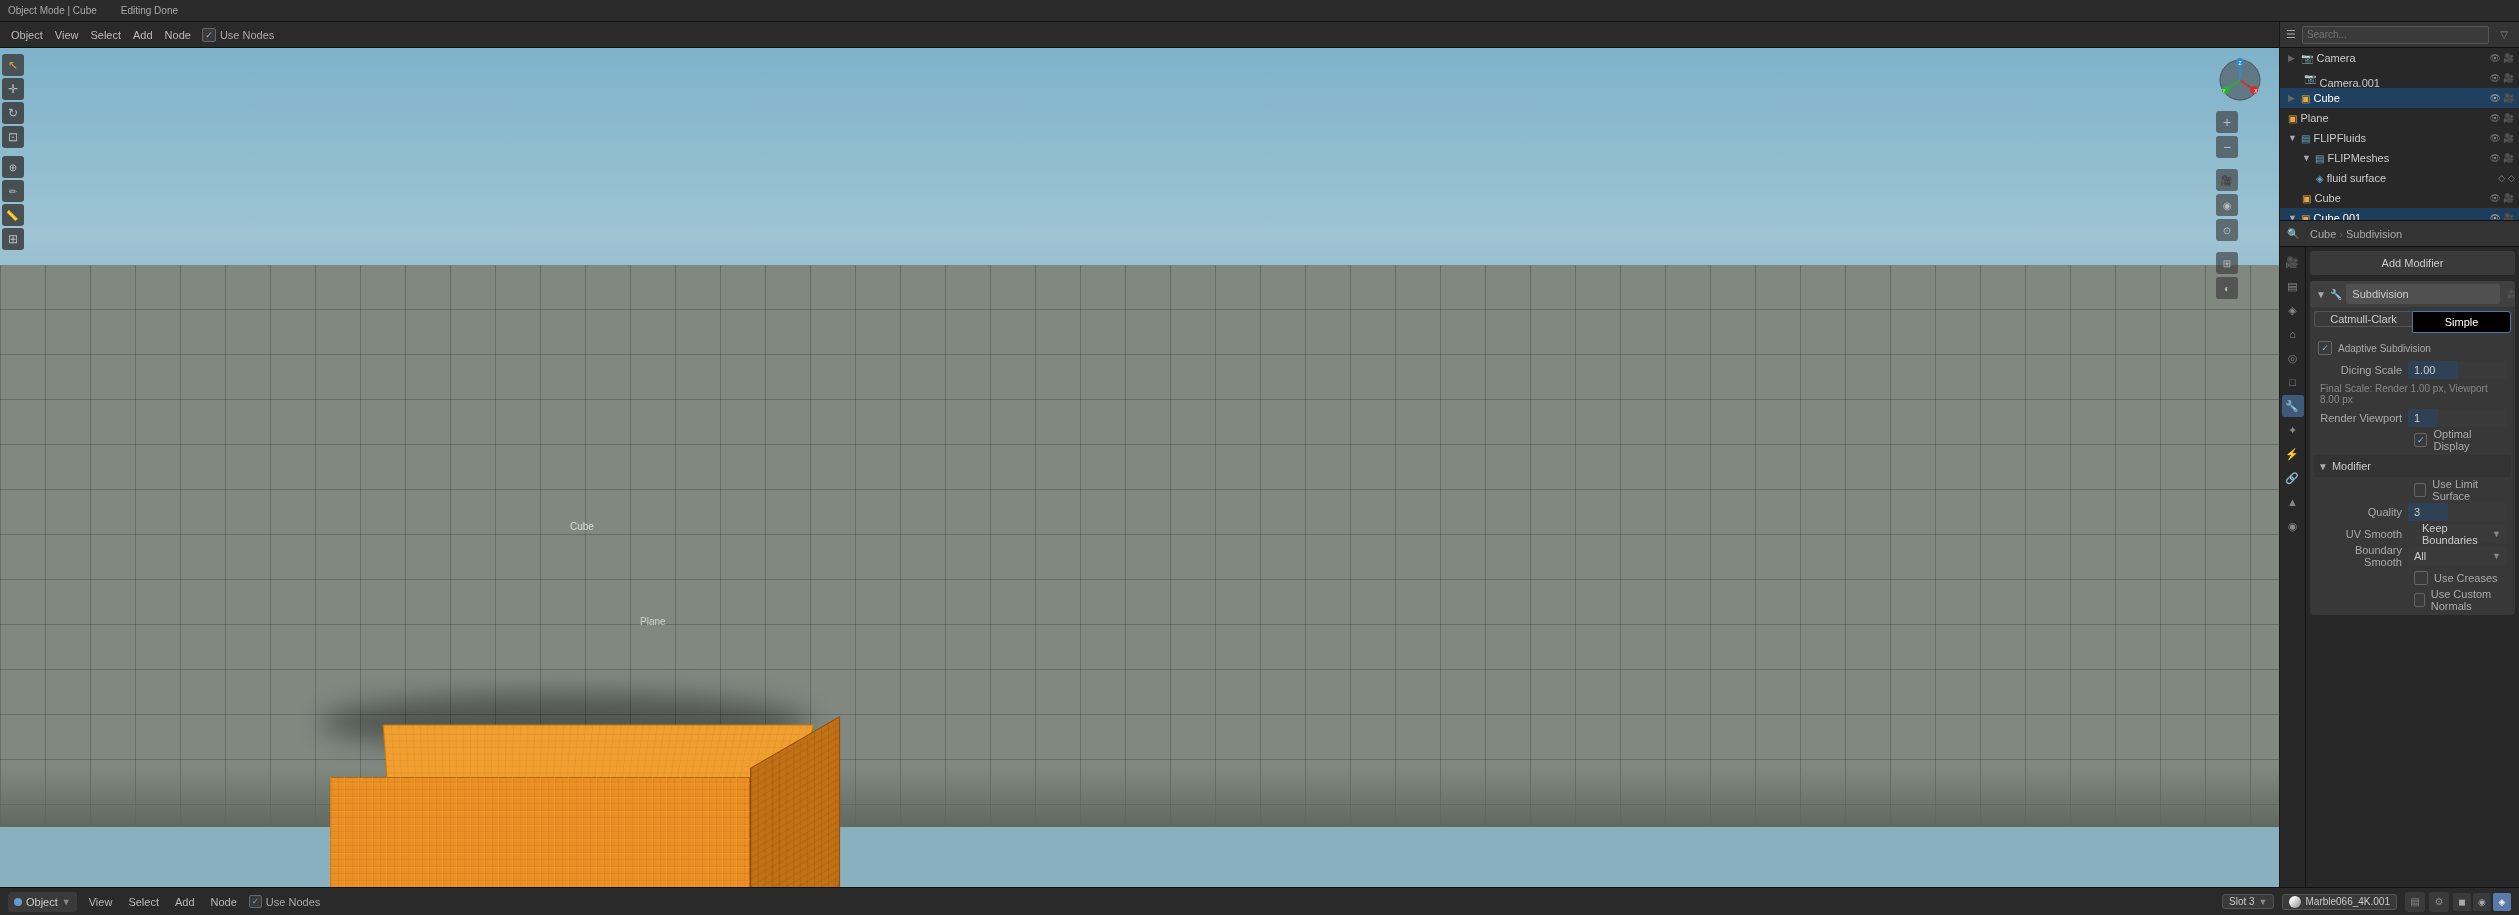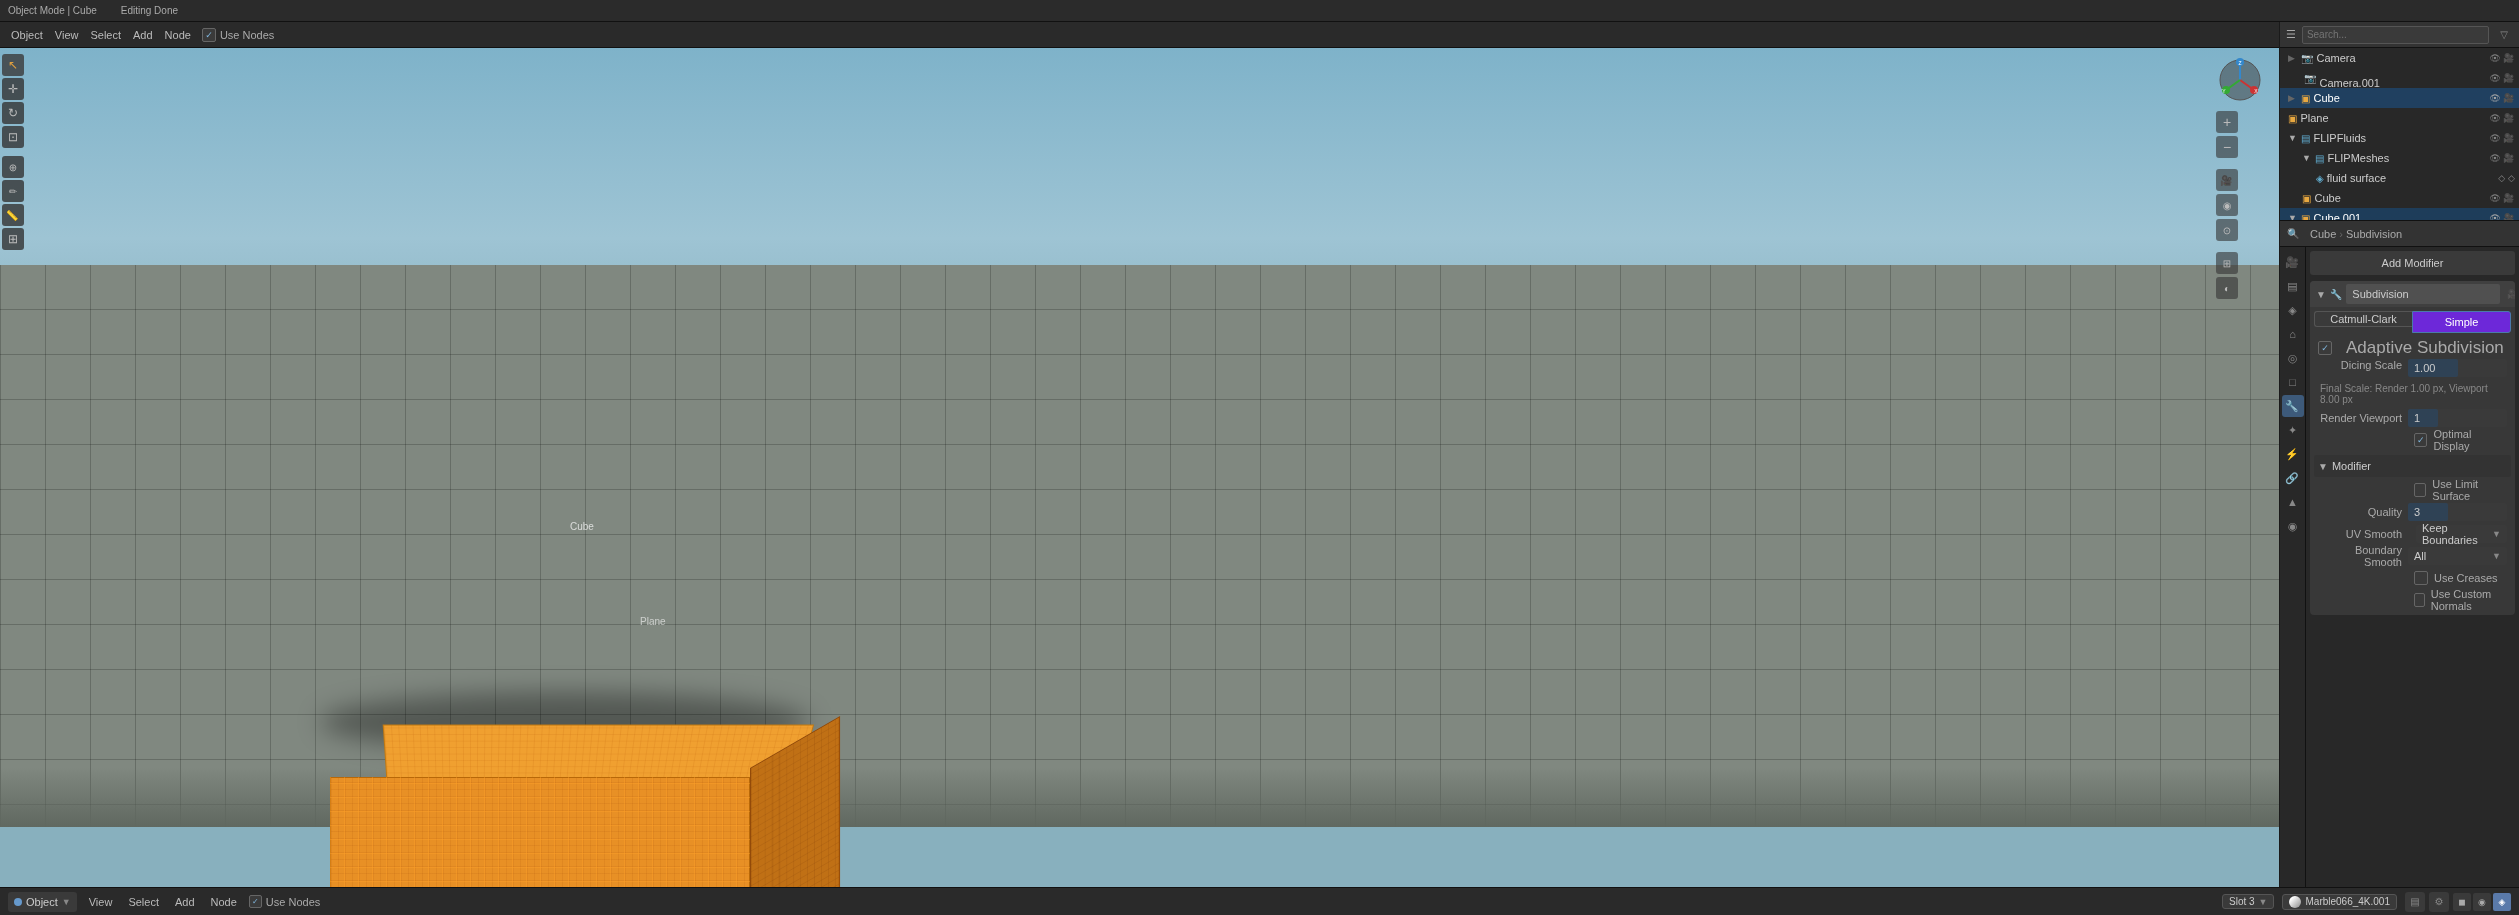--- a/index.html
+++ b/index.html
@@ -282,29 +282,29 @@
               <div style="display:flex; gap:2px; align-items:center;">
                 <div style="width:18px; height:18px; display:flex; align-items:center; justify-content:center; border-radius:2px; cursor:pointer; color:#aaa; font-size:9px;">🎥</div>
 
               </div>
             </div>
 
             <div style="padding:4px;">
 
               <div style="display:flex; margin-bottom:4px;">
                 <button style="flex:1; height:16px; background:#3a3a3a; border:1px solid #555; border-right:none; border-radius:3px 0 0 3px; color:#ccc; font-size:11px; cursor:pointer;">Catmull-Clark</button>
-                <button style="flex:1; height:22px; background:#6d28d9; border:1px solid #4a7aaa; border-radius:0 3px 3px 0; color:#fff; font-size:11px; cursor:pointer;">Simple</button>
+                <button style="flex:1; height:22px; background:#000000; border:1px solid #4a7aaa; border-radius:0 3px 3px 0; color:#fff; font-size:11px; cursor:pointer;">Simple</button>
               </div>
 
               <div style="display:flex; align-items:center; height:22px; padding:0 4px;">
                 <div style="width:14px; height:14px; border:1px solid #666; background:#3a3a3a; border-radius:2px; display:flex; align-items:center; justify-content:center; font-size:9px; color:#80b8e0; cursor:pointer;">✓</div>
-                <span style="font-size:17px; color:#aaa; margin-left:14px;">Adaptive Subdivision</span>
-              </div>
-
-              <div style="display:flex; height:22px; padding:0 4px;">
+                <span style="font-size:10px; color:#aaa; margin-left:6px;">Adaptive Subdivision</span>
+              </div>
+
+              <div style="display:flex; align-items:center; height:22px; padding:0 4px;">
                 <span style="width:90px; font-size:11px; color:#aaa; text-align:right; padding-right:6px;">Dicing Scale</span>
                 <div style="flex:1; height:18px; background:#3a3a3a; border-radius:2px; display:flex; align-items:center; padding:0 6px; font-size:11px; color:#ccc; cursor:ew-resize; position:relative;">
                   <div style="position:absolute; left:0; top:0; width:50%; height:100%; background:#205080; border-radius:2px; opacity:0.4;"></div>
                   <span style="position:relative; z-index:1;">1.00</span>
                 </div>
               </div>
 
               <div style="font-size:10px; color:#888; padding:2px 6px;">Final Scale: Render 1.00 px, Viewport 8.00 px</div>
 
               <div style="display:flex; align-items:center; height:22px; padding:0 4px;">

